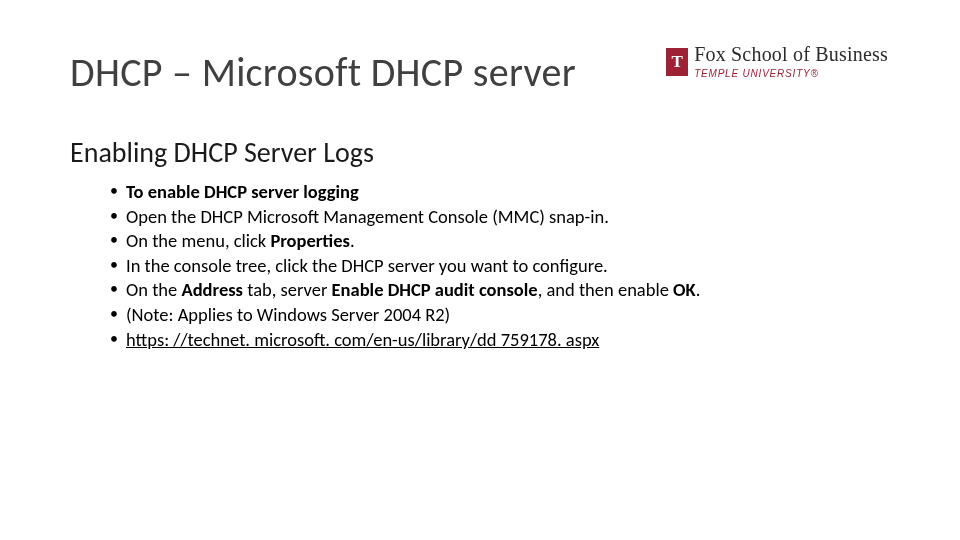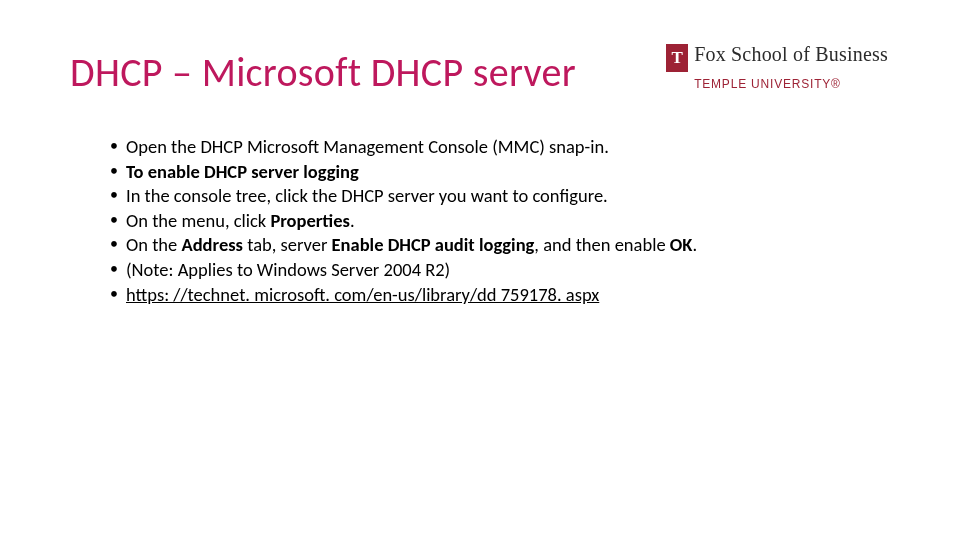--- a/index.html
+++ b/index.html
@@ -14,21 +14,21 @@
   }
   .slide {
     padding: 48px 70px 0 70px;
     position: relative;
   }
   .logo {
     position: absolute;
     top: 44px;
     right: 72px;
     display: flex;
-    align-items: flex-start;
+    align-items: center;
     gap: 6px;
   }
   .logo-mark {
     width: 22px;
     height: 28px;
     background: #9d2235;
     display: flex;
     align-items: center;
     justify-content: center;
     position: relative;
@@ -46,29 +46,30 @@
     line-height: 1;
   }
   .logo-main {
     font-family: Georgia, "Times New Roman", serif;
     font-size: 20px;
     color: #2b2b2b;
     letter-spacing: 0.2px;
   }
   .logo-sub {
     font-family: Arial, sans-serif;
-    font-size: 12px;
+    font-size: 10px;
     letter-spacing: 0.8px;
     color: #9d2235;
-    margin-top: 14px;
+    margin-top: 5px;
+    font-style: italic;
   }
   .title {
     font-size: 40px;
     font-weight: 400;
-    color: #be185d;
+    color: #404040;
     margin-bottom: 38px;
     letter-spacing: 0.3px;
   }
   .subtitle {
     font-size: 28px;
     font-weight: 400;
     color: #1a1a1a;
     margin-bottom: 10px;
   }
   ul.bullets {
@@ -100,24 +101,25 @@
   <div class="logo">
     <div class="logo-mark"></div>
     <div class="logo-text">
       <span class="logo-main">Fox School of Business</span>
       <span class="logo-sub">TEMPLE UNIVERSITY®</span>
     </div>
   </div>
 
   <h1 class="title">DHCP – Microsoft DHCP server</h1>
 
+  <h2 class="subtitle">Enabling DHCP Server Logs</h2>
 
   <ul class="bullets">
+      <li><span class="b">To enable DHCP server logging</span></li>
       <li><span>Open the DHCP Microsoft Management Console (MMC) snap-in.</span></li>
-      <li><span class="b">To enable DHCP server logging</span></li>
+      <li><span>On the menu, click </span><span class="b">Properties</span><span>.</span></li>
       <li><span>In the console tree, click the DHCP server you want to configure.</span></li>
-      <li><span>On the menu, click </span><span class="b">Properties</span><span>.</span></li>
-      <li><span>On the </span><span class="b">Address</span><span> tab, server </span><span class="b">Enable DHCP audit logging</span><span>, and then enable </span><span class="b">OK</span><span>.</span></li>
+      <li><span>On the </span><span class="b">Address</span><span> tab, server </span><span class="b">Enable DHCP audit console</span><span>, and then enable </span><span class="b">OK</span><span>.</span></li>
       <li><span>(Note:  Applies to Windows Server 2004 R2)</span></li>
       <li><span class="u">https: //technet. microsoft. com/en-us/library/dd 759178. aspx</span></li>
     </ul>
 
 </div>
 
 </body></html>

